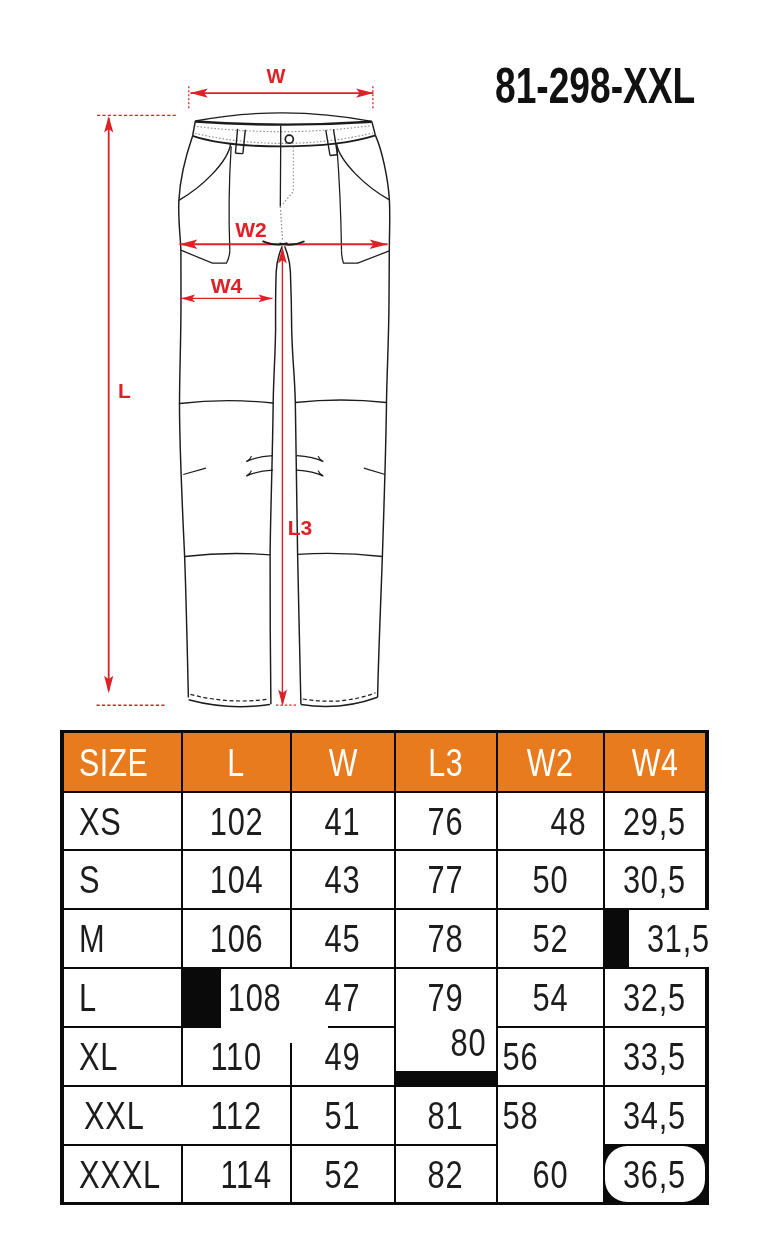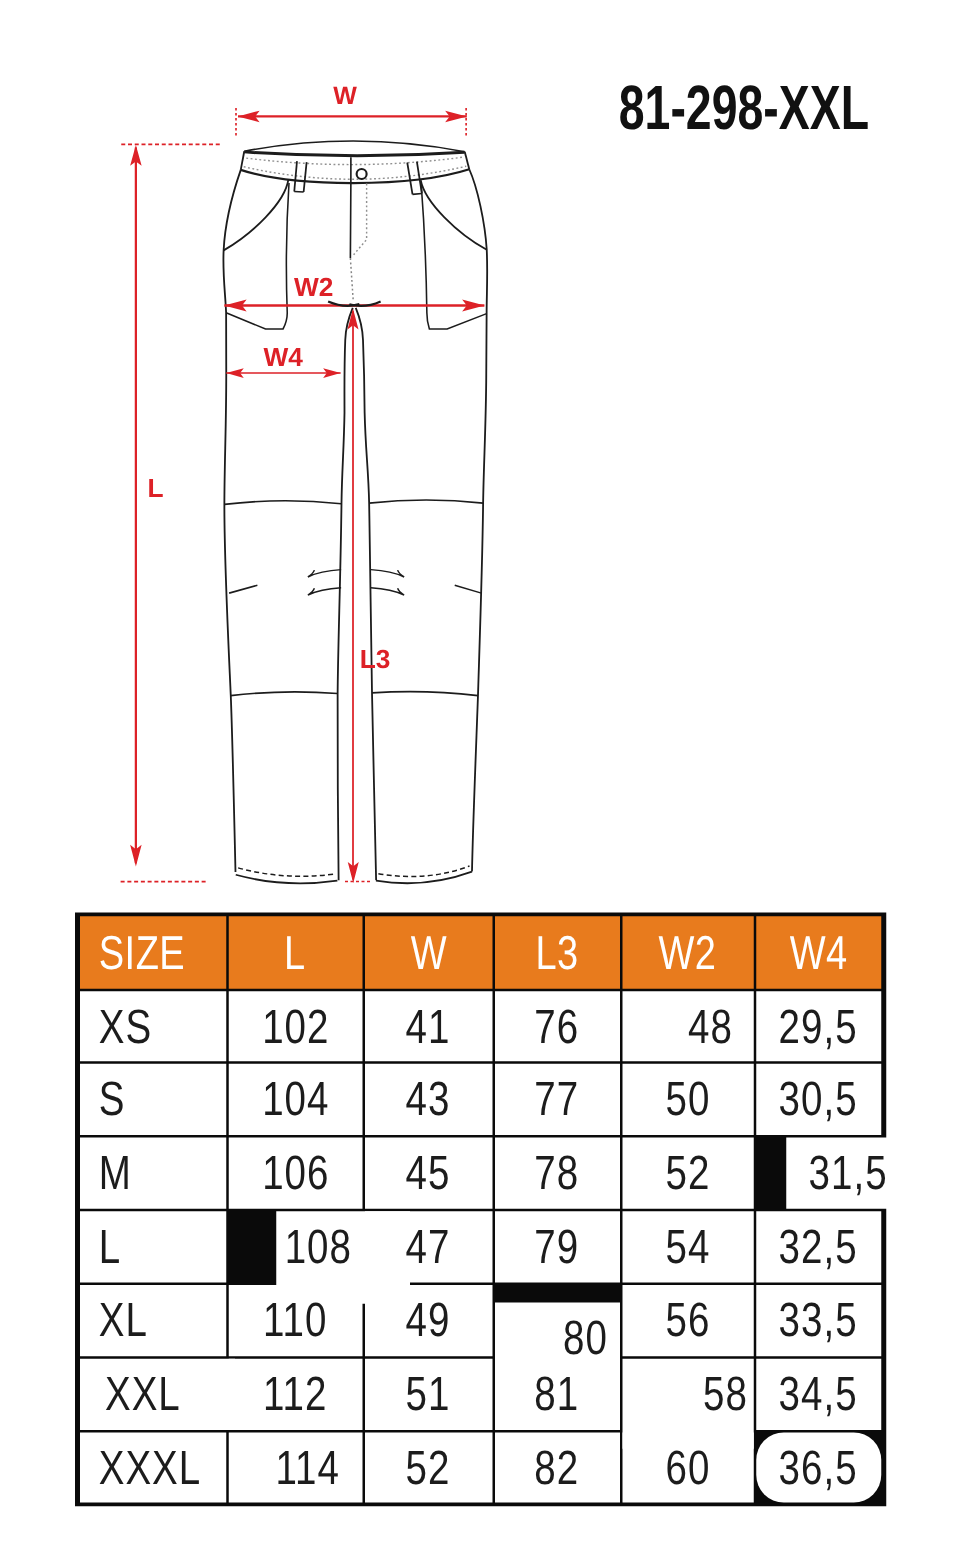--- a/index.html
+++ b/index.html
@@ -191,29 +191,29 @@
 <div class="cell" style="left:4.5px;top:239.1px;width:117px;height:56.9px;line-height:56.9px;padding-left:15px;"><span class="ct" style="transform-origin:0 50%;">L</span></div>
 <div class="cell" style="left:123.5px;top:239.1px;width:106.5px;height:74px;line-height:56.9px;margin-left:38px;"><span class="ct">108</span></div>
 <div class="cell" style="left:232.0px;top:239.1px;width:102.5px;height:56.9px;line-height:56.9px;text-align:center;"><span class="ct">47</span></div>
 <div class="cell" style="left:336.5px;top:239.1px;width:99.5px;height:56.9px;line-height:56.9px;text-align:center;"><span class="ct">79</span></div>
 <div class="cell" style="left:438.0px;top:239.1px;width:105px;height:56.9px;line-height:56.9px;text-align:center;"><span class="ct">54</span></div>
 <div class="cell" style="left:545.0px;top:239.1px;width:100.5px;height:56.9px;line-height:56.9px;text-align:center;"><span class="ct">32,5</span></div>
 
 <div class="cell" style="left:4.5px;top:298.0px;width:117px;height:56.9px;line-height:56.9px;padding-left:15px;"><span class="ct" style="transform-origin:0 50%;">XL</span></div>
 <div class="cell" style="left:123.5px;top:298.0px;width:106.5px;height:56.9px;line-height:56.9px;text-align:center;"><span class="ct">110</span></div>
 <div class="cell" style="left:232.0px;top:298.0px;width:102.5px;height:56.9px;line-height:56.9px;text-align:center;"><span class="ct">49</span></div>
-<div class="cell" style="left:336.5px;top:312px;width:99.5px;height:56.9px;line-height:56.9px;text-align:center;padding-left:46px;"><span class="ct">80</span></div>
-<div class="cell" style="left:438.0px;top:298.0px;width:105px;height:56.9px;line-height:56.9px;text-align:center;"><span class="ct">56</span></div>
+<div class="cell" style="left:336.5px;top:284px;width:99.5px;height:56.9px;line-height:56.9px;text-align:center;padding-left:46px;"><span class="ct">80</span></div>
+<div class="cell" style="left:438.0px;top:298.0px;width:105px;height:56.9px;line-height:56.9px;text-align:left;"><span class="ct">56</span></div>
 <div class="cell" style="left:545.0px;top:298.0px;width:100.5px;height:56.9px;line-height:56.9px;text-align:center;"><span class="ct">33,5</span></div>
 
 <div class="cell" style="left:4.5px;top:356.9px;width:124px;height:56.8px;line-height:56.8px;padding-left:20px;"><span class="ct" style="transform-origin:0 50%;">XXL</span></div>
 <div class="cell" style="left:123.5px;top:356.9px;width:106.5px;height:56.8px;line-height:56.8px;text-align:center;"><span class="ct">112</span></div>
 <div class="cell" style="left:232.0px;top:356.9px;width:102.5px;height:56.8px;line-height:56.8px;text-align:center;"><span class="ct">51</span></div>
 <div class="cell" style="left:336.5px;top:356.9px;width:99.5px;height:56.8px;line-height:56.8px;text-align:center;"><span class="ct">81</span></div>
-<div class="cell" style="left:438.0px;top:356.9px;width:105px;height:72px;line-height:56.8px;text-align:right;"><span class="ct">58</span></div>
+<div class="cell" style="left:438.0px;top:356.9px;width:105px;height:72px;line-height:56.8px;text-align:left;"><span class="ct">58</span></div>
 <div class="cell" style="left:545.0px;top:356.9px;width:100.5px;height:56.8px;line-height:56.8px;text-align:center;"><span class="ct">34,5</span></div>
 
 <div class="cell" style="left:4.5px;top:415.7px;width:117px;height:56.3px;line-height:56.3px;padding-left:15px;"><span class="ct" style="transform-origin:0 50%;">XXXL</span></div>
 <div class="cell" style="left:123.5px;top:415.7px;width:106.5px;height:56.3px;line-height:56.3px;text-align:center;padding-left:20px;"><span class="ct">114</span></div>
 <div class="cell" style="left:232.0px;top:415.7px;width:102.5px;height:56.3px;line-height:56.3px;text-align:center;"><span class="ct">52</span></div>
 <div class="cell" style="left:336.5px;top:415.7px;width:99.5px;height:56.3px;line-height:56.3px;text-align:center;"><span class="ct">82</span></div>
 <div class="cell" style="left:438.0px;top:415.7px;width:105px;height:56.3px;line-height:56.3px;text-align:center;"><span class="ct">60</span></div>
 <div class="cell" style="left:545.0px;top:415.7px;width:100.5px;height:56.3px;line-height:56.3px;text-align:center;border-radius:22px;"><span class="ct">36,5</span></div>
 </div>
 </div>

